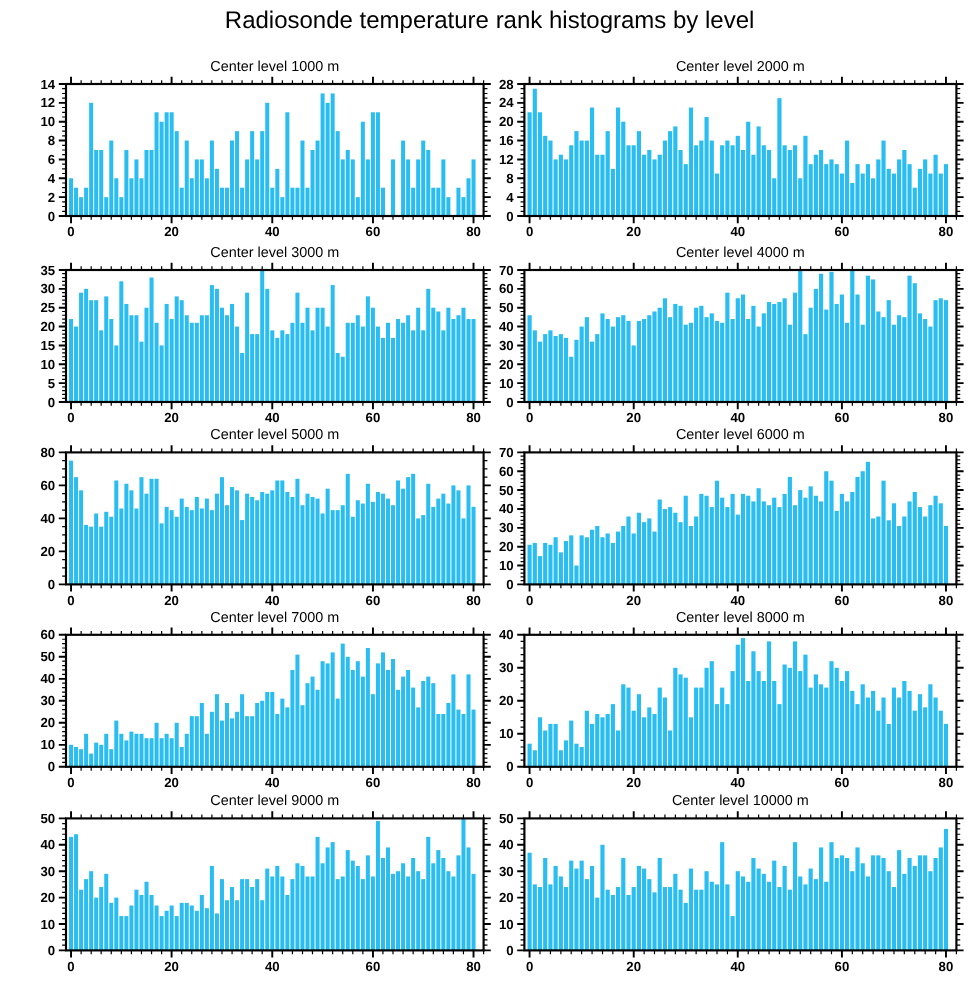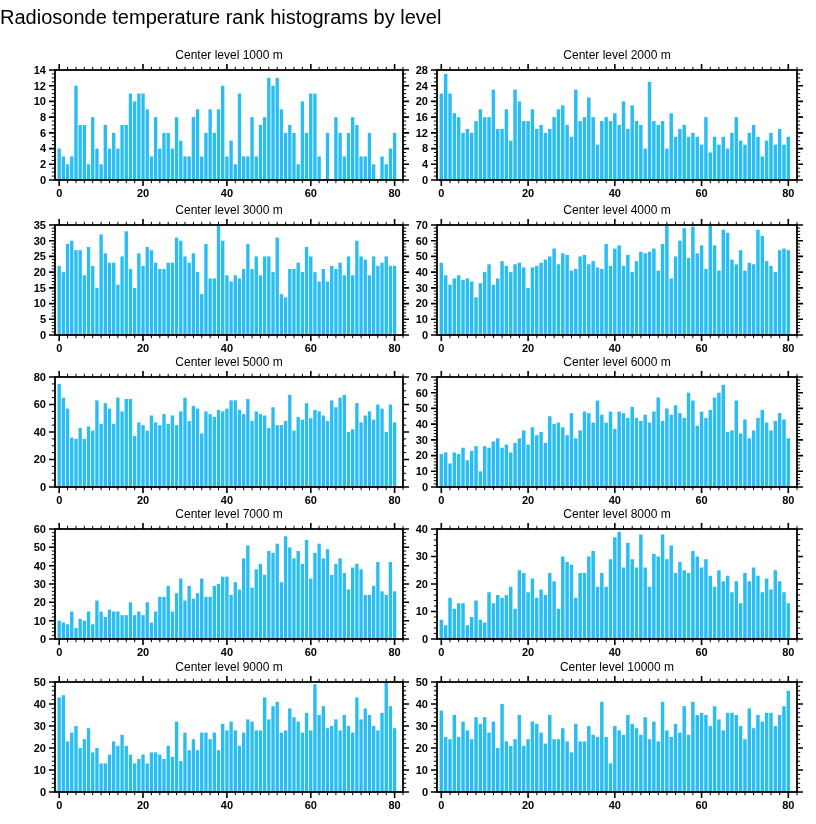--- a/index.html
+++ b/index.html
@@ -1,18 +1,18 @@
 <!DOCTYPE html>
 <html><head>
 <meta charset="utf-8">
 <style>
   html,body{margin:0;padding:0;background:#ffffff;}
   body{width:816px;height:824px;position:relative;overflow:hidden;
        font-family:"Liberation Sans", sans-serif;}
-  .main-title{position:absolute;top:6px;left:0;width:816px;
+  .main-title{position:absolute;top:6px;left:0;width:816px;text-align:center;
               font-size:20px;font-weight:400;color:#000;letter-spacing:0px;}
   #plots{position:absolute;top:0;left:0;}
   text{font-family:"Liberation Sans", sans-serif;}
   .ticklabel{font-size:11px;font-weight:700;fill:#000;}
   .paneltitle{font-size:12px;font-weight:400;fill:#000;}
 </style>
 </head>
 <body>
 
 <div class="main-title">Radiosonde temperature rank histograms by level</div>

